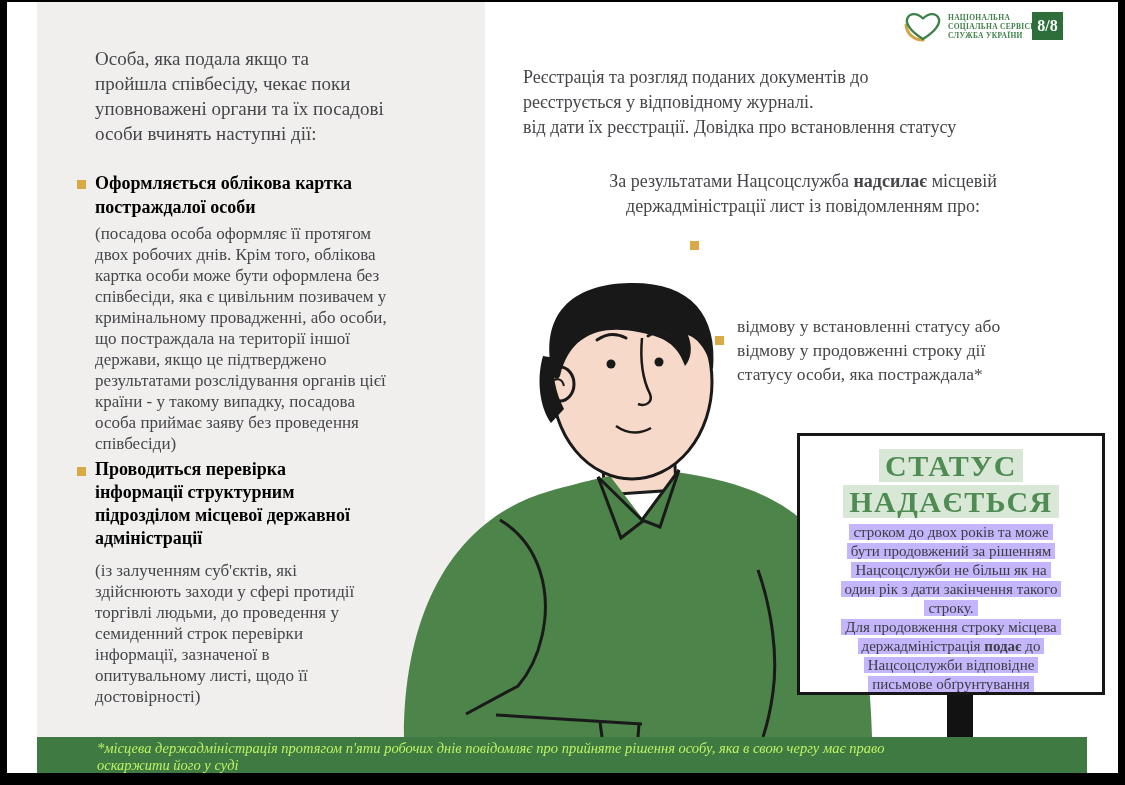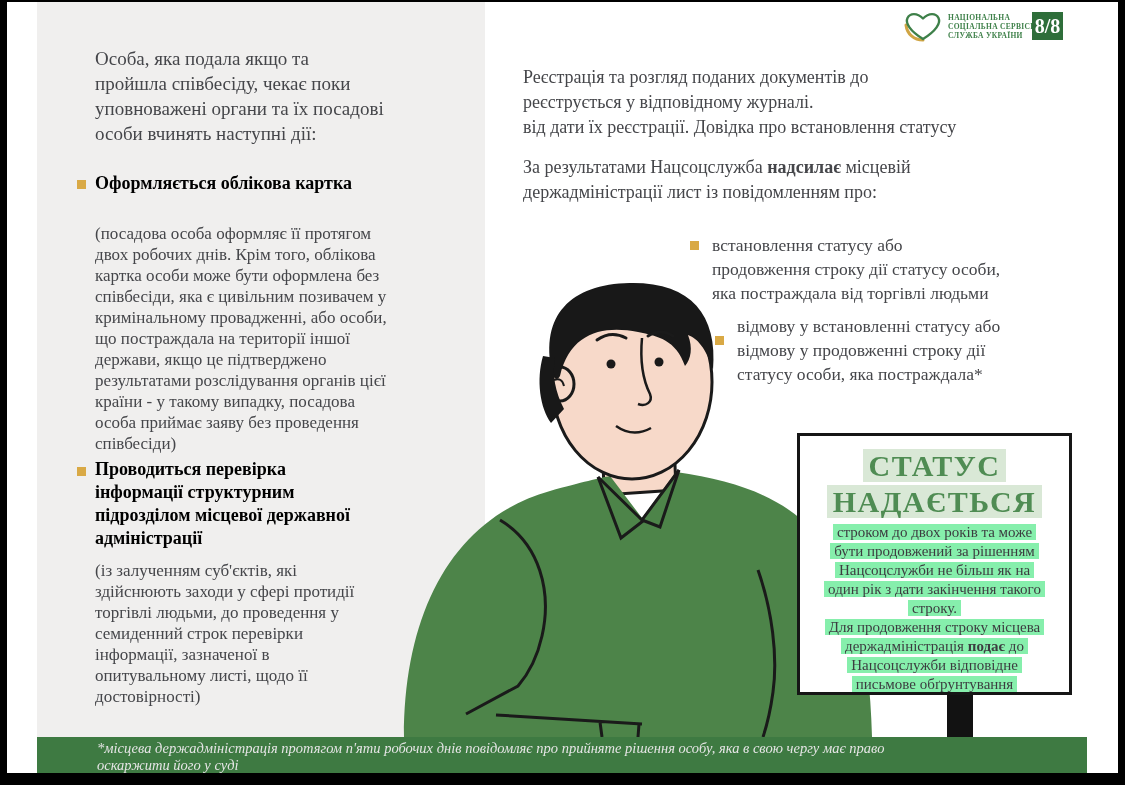--- a/index.html
+++ b/index.html
@@ -13,45 +13,45 @@
   .txt{color:#45464a;}
   .intro{left:88px;top:44px;width:372px;font-size:19px;line-height:25px;z-index:2;}
   .bullet-sq{width:9px;height:9px;background:#d9a945;z-index:2;}
   .green-title{color:#000000;font-weight:700;z-index:2;}
   .b1-title{left:88px;top:169px;width:340px;font-size:18px;line-height:24px;}
   .b1-detail{left:88px;top:221px;width:372px;font-size:17px;line-height:21px;z-index:2;}
   .b2-title{left:88px;top:456px;width:345px;font-size:18px;line-height:23px;}
   .b2-detail{left:88px;top:558px;width:360px;font-size:17px;line-height:21px;z-index:2;}
 
   .r-para1{left:516px;top:63px;width:560px;font-size:18px;line-height:25px;z-index:2;}
-  .r-para2{left:516px;top:153px;width:560px;font-size:18px;line-height:25px;z-index:2;}
+  .r-para2{left:516px;top:167px;width:560px;font-size:18px;line-height:25px;z-index:2;text-align:center;}
   .r-b1{left:705px;top:231px;width:335px;font-size:17.5px;line-height:24px;z-index:2;}
   .r-b2{left:730px;top:312px;width:335px;font-size:17.5px;line-height:24px;z-index:2;}
 
   .man{left:385px;top:278px;width:495px;height:457px;z-index:3;}
 
   .post{left:940px;top:690px;width:26px;height:45px;background:#121212;z-index:4;}
 
-  .sign{left:790px;top:431px;width:275px;height:262px;box-sizing:border-box;background:#fff;
+  .sign{left:790px;top:431px;width:308px;height:262px;box-sizing:border-box;background:#fff;
         border:3px solid #161616;text-align:center;padding-top:12px;z-index:5;}
   .sign-h{font-size:30px;line-height:36px;font-weight:600;color:#4f8c53;letter-spacing:1.5px;}
   .sign-h div>span{background:#d9e8d6;padding:0 6px;}
   .sign-body{margin-top:3px;font-size:15px;line-height:19px;color:#3c3d40;}
-  .sign-body div>span{background:#86efac;padding:0 4px;}
+  .sign-body div>span{background:#c4b5fd;padding:0 4px;}
   .sign-body b{font-weight:700;}
 
   .footer-bar{left:30px;top:735px;width:1050px;height:36px;background:#3e7a42;z-index:6;
         box-sizing:border-box;padding:3px 20px 0 60px;font-style:italic;font-size:14.5px;
-        line-height:16.5px;color:#e5e5e5;}
+        line-height:16.5px;color:#bef264;}
 
   .logo{left:896px;top:8px;z-index:2;display:flex;align-items:center;}
   .logo-text{margin-left:5px;color:#3e8049;font-size:7.5px;font-weight:700;line-height:9px;
         letter-spacing:0.3px;}
   .badge{left:1025px;top:10px;width:31px;height:28px;background:#2e6e3a;color:#ffffff;
-        display:flex;align-items:center;justify-content:center;font-size:20px;font-weight:600;z-index:2;}
+        display:flex;align-items:center;justify-content:center;font-size:16px;font-weight:600;z-index:2;}
 </style>
 </head>
 <body>
 
 <div class="canvas">
   <div class="page">
 
     <div class="abs left-panel"></div>
 
     <div class="abs logo">
@@ -70,20 +70,21 @@
     <div class="abs txt intro">
         <div>Особа, яка подала якщо та</div>
         <div>пройшла співбесіду, чекає поки</div>
         <div>уповноважені органи та їх посадові</div>
         <div>особи вчинять наступні дії:</div>
       </div>
 
     <div class="abs bullet-sq" style="left:70px;top:178px;"></div>
     <div class="abs green-title b1-title">
         <div>Оформляється облікова картка</div>
+        <div>постраждалої особи</div>
       </div>
     <div class="abs txt b1-detail">
         <div>(посадова особа оформляє її протягом</div>
         <div>двох робочих днів. Крім того, облікова</div>
         <div>картка особи може бути оформлена без</div>
         <div>співбесіди, яка є цивільним позивачем у</div>
         <div>кримінальному провадженні, або особи,</div>
         <div>що постраждала на території іншої</div>
         <div>держави, якщо це підтверджено</div>
         <div>результатами розслідування органів цієї</div>
@@ -113,25 +114,20 @@
         <div>Реєстрація та розгляд поданих документів до</div>
         <div>реєструється у відповідному журналі.</div>
         <div>від дати їх реєстрації. Довідка про встановлення статусу</div>
       </div>
     <div class="abs txt r-para2">
       <div><span>За результатами Нацсоцслужба </span><b>надсилає</b><span> місцевій</span></div>
       <div>держадміністрації лист із повідомленням про:</div>
     </div>
 
     <div class="abs bullet-sq" style="left:683px;top:239px;"></div>
-    <div class="abs txt r-b1">
-        <div>встановлення статусу або</div>
-        <div>продовження строку дії статусу особи,</div>
-        <div>яка постраждала від торгівлі людьми</div>
-      </div>
 
     <div class="abs bullet-sq" style="left:708px;top:334px;"></div>
     <div class="abs txt r-b2">
         <div>відмову у встановленні статусу або</div>
         <div>відмову у продовженні строку дії</div>
         <div>статусу особи, яка постраждала*</div>
       </div>
 
     <svg class="abs man" viewBox="0 0 495 457">
       <path d="M210 140 L212 215 L284 210 L281 135 Z" fill="#f7d9c9" stroke="#1a1a1a" stroke-width="3"></path>

